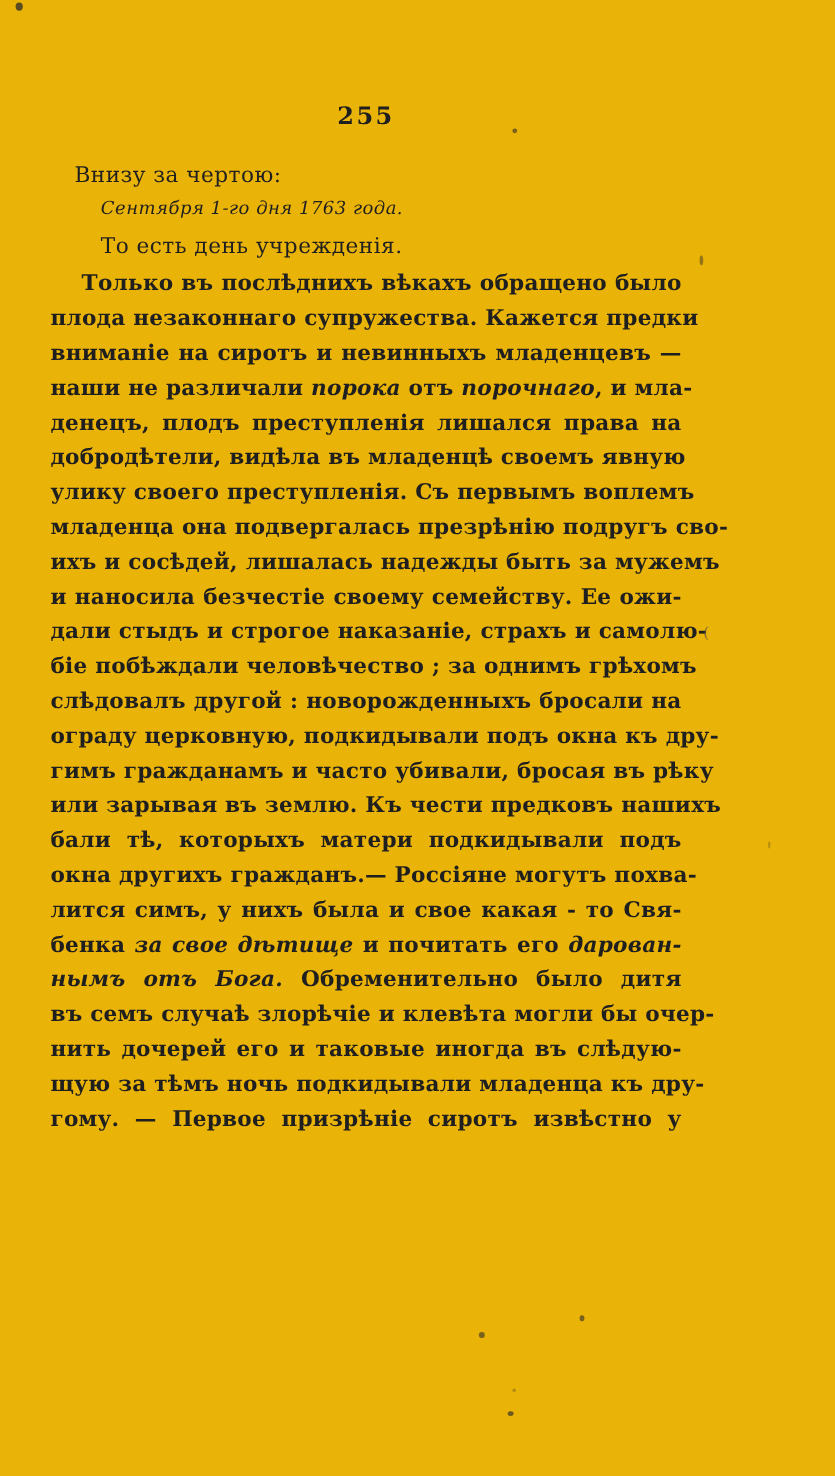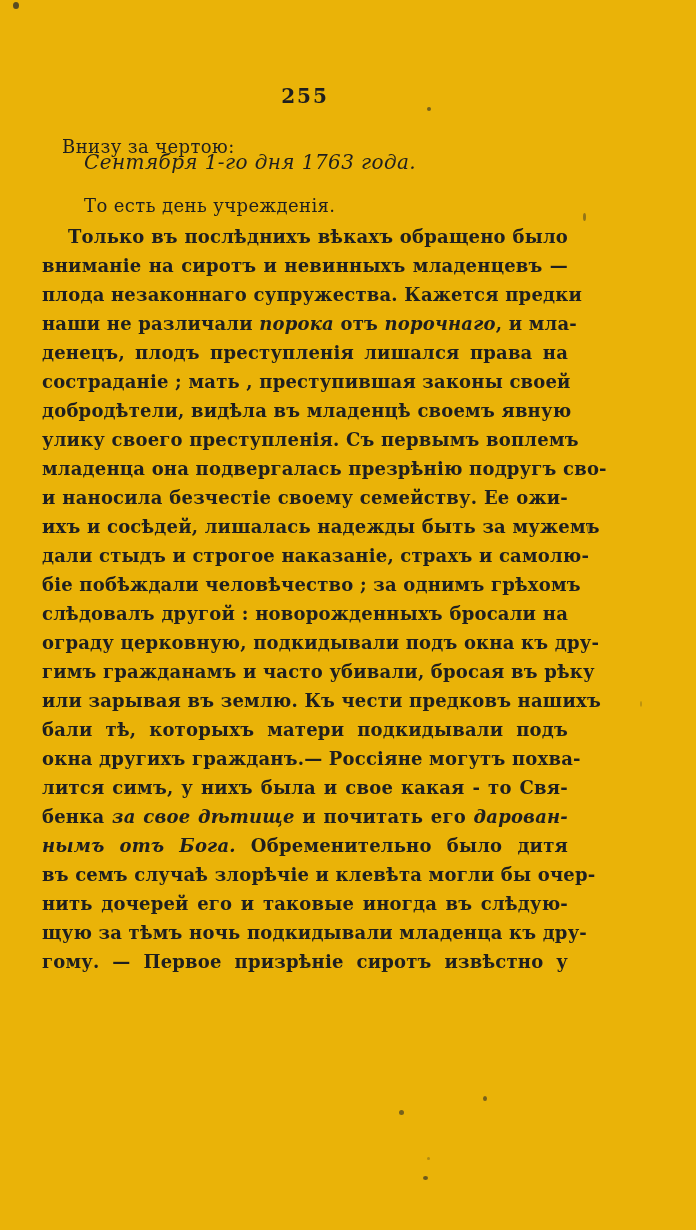--- a/index.html
+++ b/index.html
@@ -25,21 +25,21 @@
   }
   .header-block { position: absolute; left: 0; top: 0; }
   .header-line {
     position: absolute;
     white-space: nowrap;
     font-size: 18px;
     font-weight: 400;
     letter-spacing: 0.4px;
   }
   .header-line.h0 { left: 62px; top: 136px; }
-  .header-line.h1 { left: 84px; top: 150px; font-size: 20px; }
+  .header-line.h1 { left: 84px; top: 164px; font-size: 15px; }
   .header-line.h2 { left: 84px; top: 195px; }
   .paragraph {
     position: absolute;
     left: 42px;
     top: 222px;
     width: 526px;
   }
   .text-line {
     height: 29px;
     line-height: 29px;
@@ -69,30 +69,29 @@
   <div class="page-number">255</div>
 
   <div class="header-block">
     <div class="header-line h0"><span>Внизу за чертою:</span></div>
     <div class="header-line h1"><i>Сентября 1-го дня 1763 года.</i></div>
     <div class="header-line h2"><span>То есть день учрежденія.</span></div>
   </div>
 
   <div class="paragraph">
       <div class="text-line indent"><span>Только въ послѣднихъ вѣкахъ обращено было</span></div>
+      <div class="text-line"><span>плода незаконнаго супружества. Кажется предки</span></div>
       <div class="text-line"><span>вниманіе на сиротъ и невинныхъ младенцевъ —</span></div>
-      <div class="text-line"><span>плода незаконнаго супружества. Кажется предки</span></div>
       <div class="text-line"><span>наши не различали </span><i>порока</i><span> отъ </span><i>порочнаго</i><span>, и мла-</span></div>
       <div class="text-line"><span>денецъ, плодъ преступленія лишался права на</span></div>
-      <div class="text-line"><span>состраданіе ; мать , преступившая законы своей</span></div>
       <div class="text-line"><span>добродѣтели, видѣла въ младенцѣ своемъ явную</span></div>
       <div class="text-line"><span>улику своего преступленія. Съ первымъ воплемъ</span></div>
       <div class="text-line"><span>младенца она подвергалась презрѣнію подругъ сво-</span></div>
+      <div class="text-line"><span>ихъ и сосѣдей, лишалась надежды быть за мужемъ</span></div>
       <div class="text-line"><span>и наносила безчестіе своему семейству. Ее ожи-</span></div>
-      <div class="text-line"><span>ихъ и сосѣдей, лишалась надежды быть за мужемъ</span></div>
       <div class="text-line"><span>дали стыдъ и строгое наказаніе, страхъ и самолю-</span></div>
       <div class="text-line"><span>біе побѣждали человѣчество ; за однимъ грѣхомъ</span></div>
       <div class="text-line"><span>слѣдовалъ другой : новорожденныхъ бросали на</span></div>
       <div class="text-line"><span>ограду церковную, подкидывали подъ окна къ дру-</span></div>
       <div class="text-line"><span>гимъ гражданамъ и часто убивали, бросая въ рѣку</span></div>
       <div class="text-line"><span>или зарывая въ землю. Къ чести предковъ нашихъ</span></div>
       <div class="text-line"><span>бали тѣ, которыхъ матери подкидывали подъ</span></div>
       <div class="text-line"><span>окна другихъ гражданъ.— Россіяне могутъ похва-</span></div>
       <div class="text-line"><span>лится симъ, у нихъ была и свое какая - то Свя-</span></div>
       <div class="text-line"><span>бенка </span><i>за свое дѣтище</i><span> и почитать его </span><i>дарован-</i></div>

